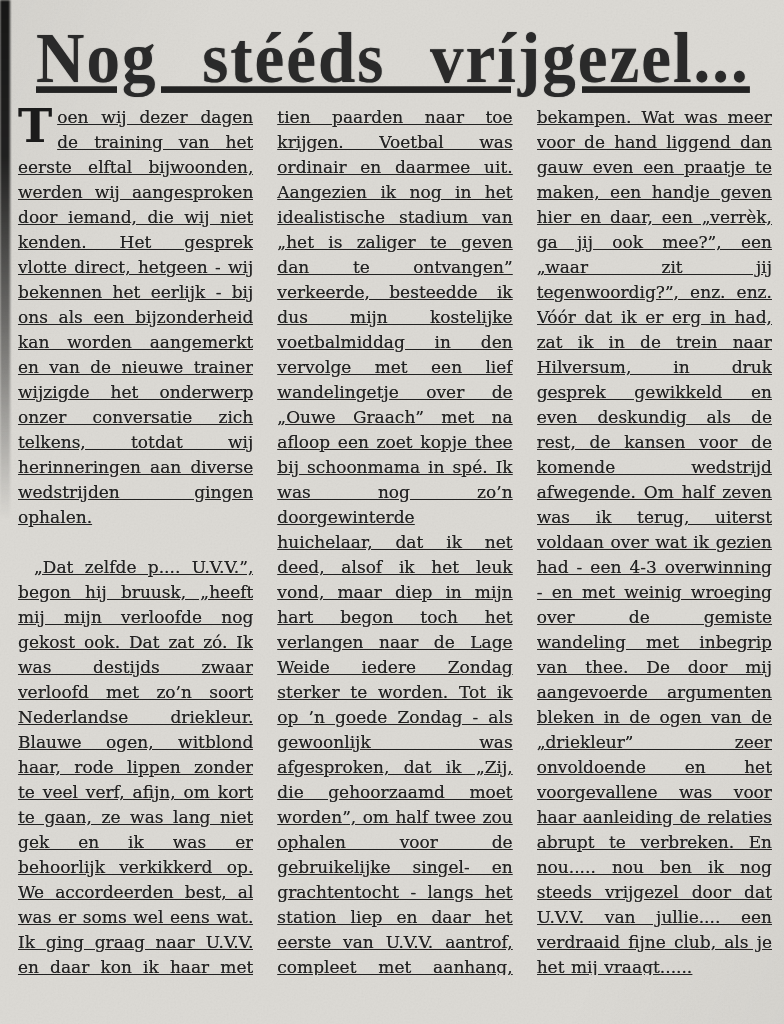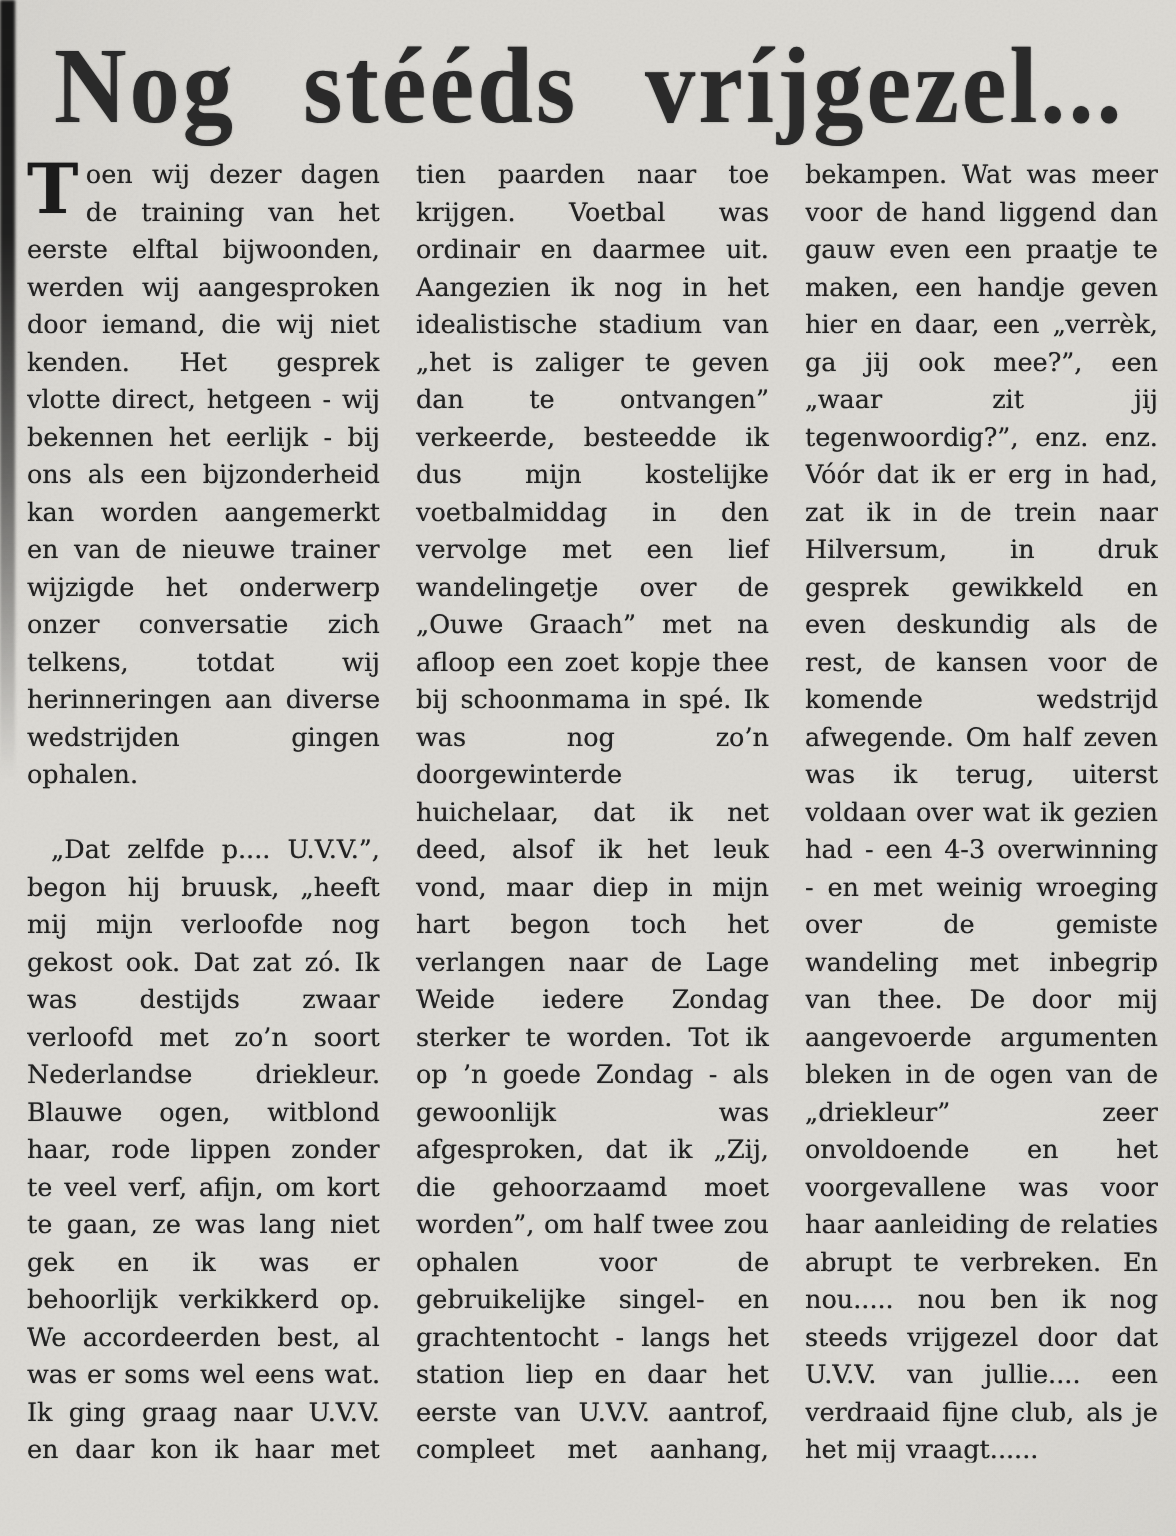--- a/index.html
+++ b/index.html
@@ -15,20 +15,21 @@
     color:var(--ink);
     position:relative;
   }
   .page{
     position:relative;
     width:784px;height:1024px;
     overflow:hidden;
     background:
       linear-gradient(115deg, rgba(0,0,0,0.035) 0%, rgba(0,0,0,0) 18%, rgba(0,0,0,0) 82%, rgba(0,0,0,0.03) 100%),
       var(--paper);
+    text-decoration: underline;
   }
   
   .edge-shadow{
     position:absolute;left:0;top:0;width:10px;height:520px;
     background:linear-gradient(to bottom,
       rgba(12,12,12,0.95) 0%,
       rgba(12,12,12,0.9) 30%,
       rgba(20,20,20,0.55) 62%,
       rgba(20,20,20,0) 100%);
     filter:blur(1.2px);

